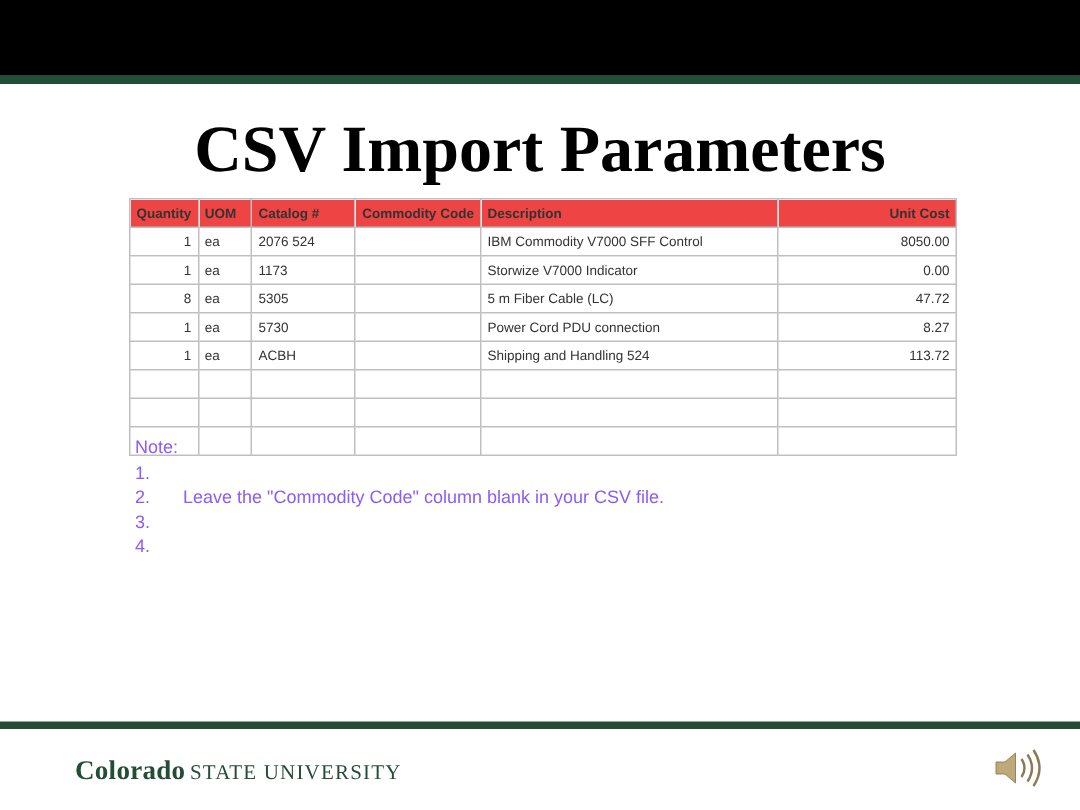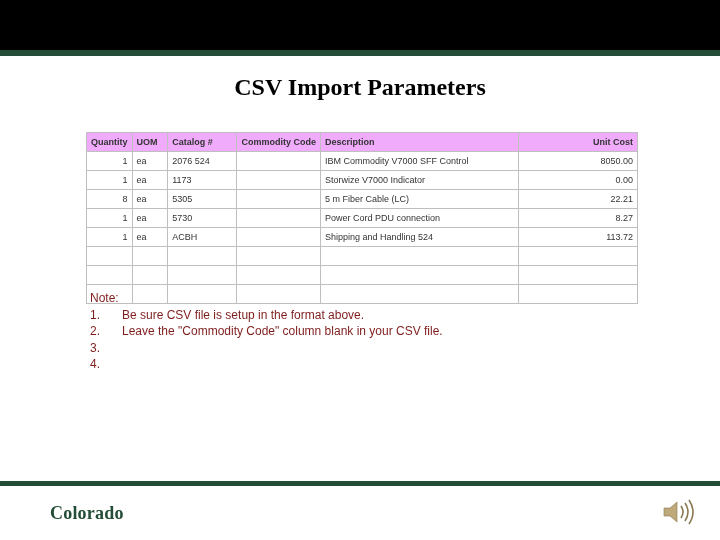--- a/index.html
+++ b/index.html
@@ -22,21 +22,21 @@
     position: absolute;
     top: 50px; left: 0; right: 0;
     height: 6px;
     background: #234d36;
   }
   .title {
     position: absolute;
     top: 74px;
     left: 0; right: 0;
     text-align: center;
-    font-size: 24px;
+    font-size: 44px;
     font-weight: bold;
     font-family: "Times New Roman", Times, serif;
     color: #000;
   }
   .table-wrap {
     position: absolute;
     top: 132px;
     left: 86px;
     width: 552px;
   }
@@ -49,36 +49,36 @@
   th, td {
     border: 1px solid #bfbfbf;
     padding: 2px 4px;
     height: 14px;
     white-space: nowrap;
     overflow: hidden;
   }
   th {
     font-weight: bold;
     text-align: left;
-    background: #f0abfc;
+    background: #ef4444;
   }
   .r { text-align: right; margin-left: 25px; }
   colgroup col.qty { width: 44px; }
   colgroup col.uom { width: 36px; }
   colgroup col.cat { width: 70px; }
   colgroup col.com { width: 80px; }
   colgroup col.des { width: 200px; }
   colgroup col.uc  { width: 122px; }
   .notes {
     position: absolute;
     top: 290px;
     left: 90px;
     right: 68px;
     font-size: 12px;
-    color: #7f1d1d;
+    color: #8b5cf6;
     line-height: 1.35;
   }
   .notes .nh { margin-bottom: 1px; }
   .note-row { display: flex; }
   .note-num { width: 32px; flex-shrink: 0; }
   .bottom-green {
     position: absolute;
     left: 0; right: 0;
     bottom: 54px;
     height: 5px;
@@ -147,21 +147,21 @@
         <td></td>
         <td>Storwize V7000 Indicator</td>
         <td class="r">0.00</td>
       </tr>
       <tr>
         <td class="r">8</td>
         <td>ea</td>
         <td>5305</td>
         <td></td>
         <td>5 m Fiber Cable (LC)</td>
-        <td class="r">22.21</td>
+        <td class="r">47.72</td>
       </tr>
       <tr>
         <td class="r">1</td>
         <td>ea</td>
         <td>5730</td>
         <td></td>
         <td>Power Cord  PDU connection</td>
         <td class="r">8.27</td>
       </tr>
       <tr>
@@ -197,38 +197,38 @@
           <td></td>
         </tr>
     </tbody>
   </table>
 </div>
 
 <div class="notes">
   <div class="nh">Note:</div>
   <div class="note-row">
     <span class="note-num">1.</span>
-    <span>Be sure CSV file is setup in the format above.</span>
   </div>
   <div class="note-row">
     <span class="note-num">2.</span>
     <span>Leave the "Commodity Code" column blank in your CSV file.</span>
   </div>
   <div class="note-row">
     <span class="note-num">3.</span>
   </div>
   <div class="note-row">
     <span class="note-num">4.</span>
   </div>
 </div>
 
 <div class="bottom-green"></div>
 
 <div class="logo">
   <span class="c1">Colorado</span>
+  <span class="c2">State University</span>
 </div>
 
 <div class="speaker">
   <svg viewBox="0 0 34 28" width="34" height="28">
     <polygon points="2,10 8,10 15,4 15,24 8,18 2,18" fill="#bfa97a" stroke="#8a7a52" stroke-width="0.6"></polygon>
     <path d="M19 8 Q23 14 19 20" fill="none" stroke="#8a7a52" stroke-width="1.6"></path>
     <path d="M23 5 Q29 14 23 23" fill="none" stroke="#8a7a52" stroke-width="1.6"></path>
     <path d="M27 2 Q35 14 27 26" fill="none" stroke="#8a7a52" stroke-width="1.6"></path>
   </svg>
 </div>

